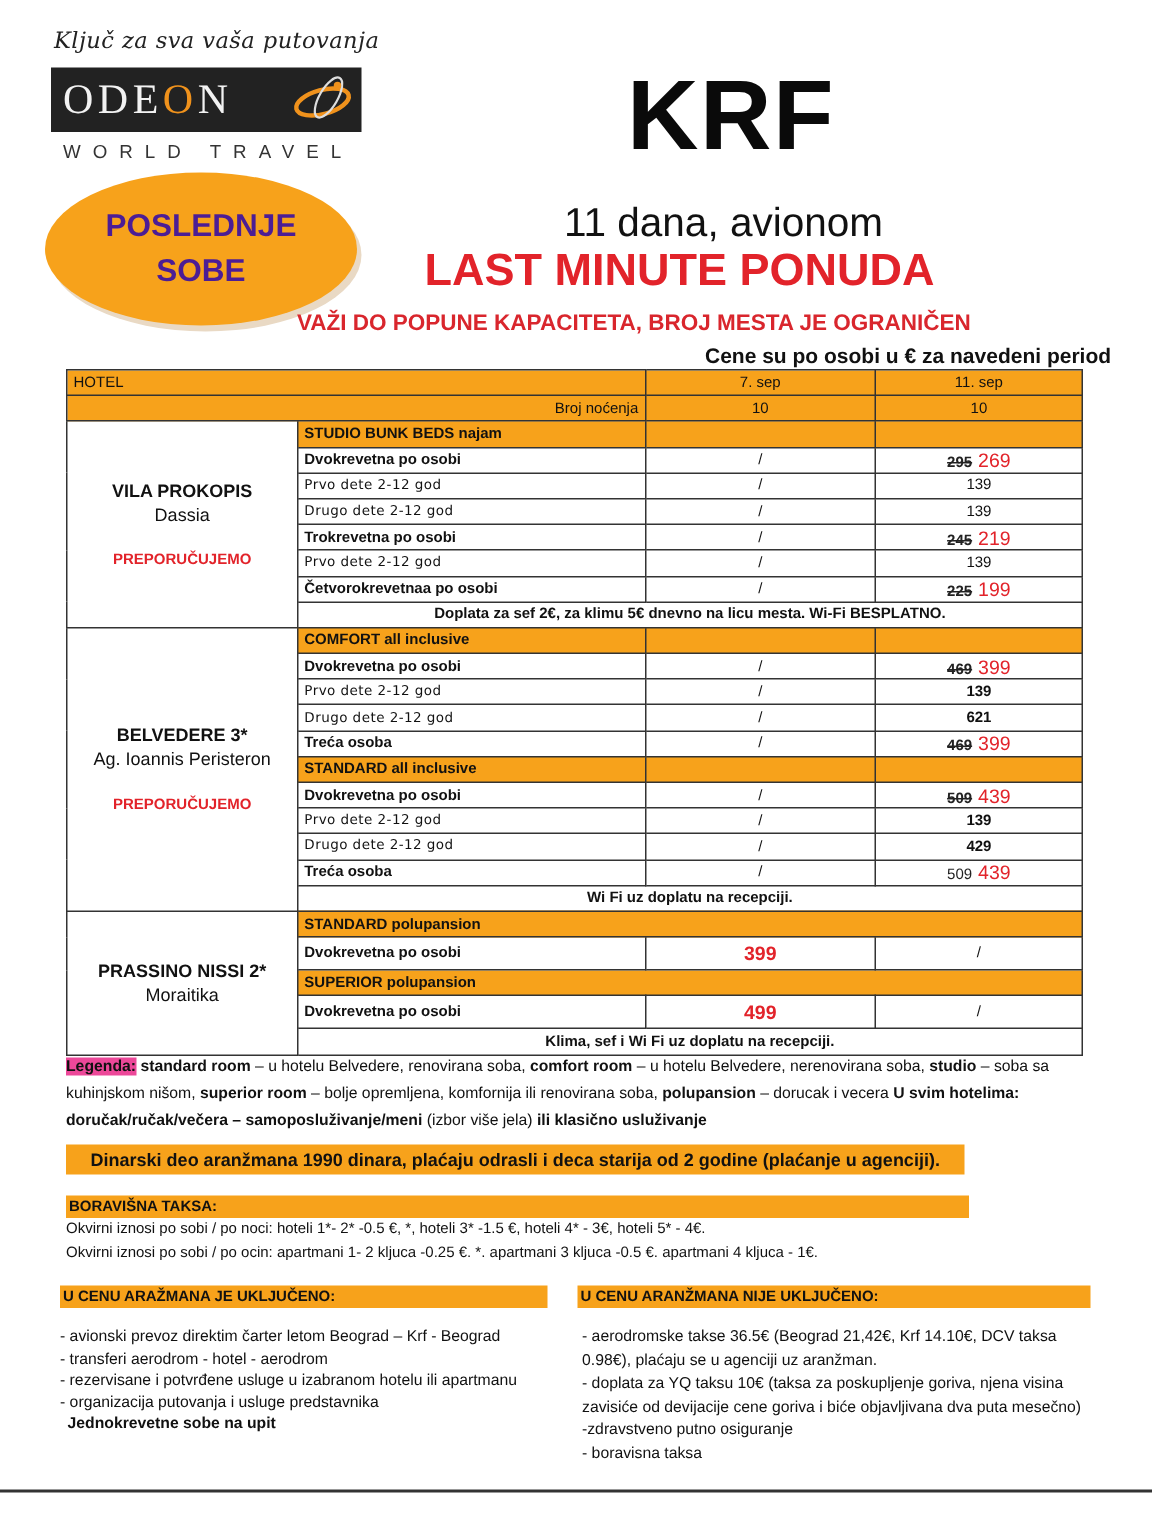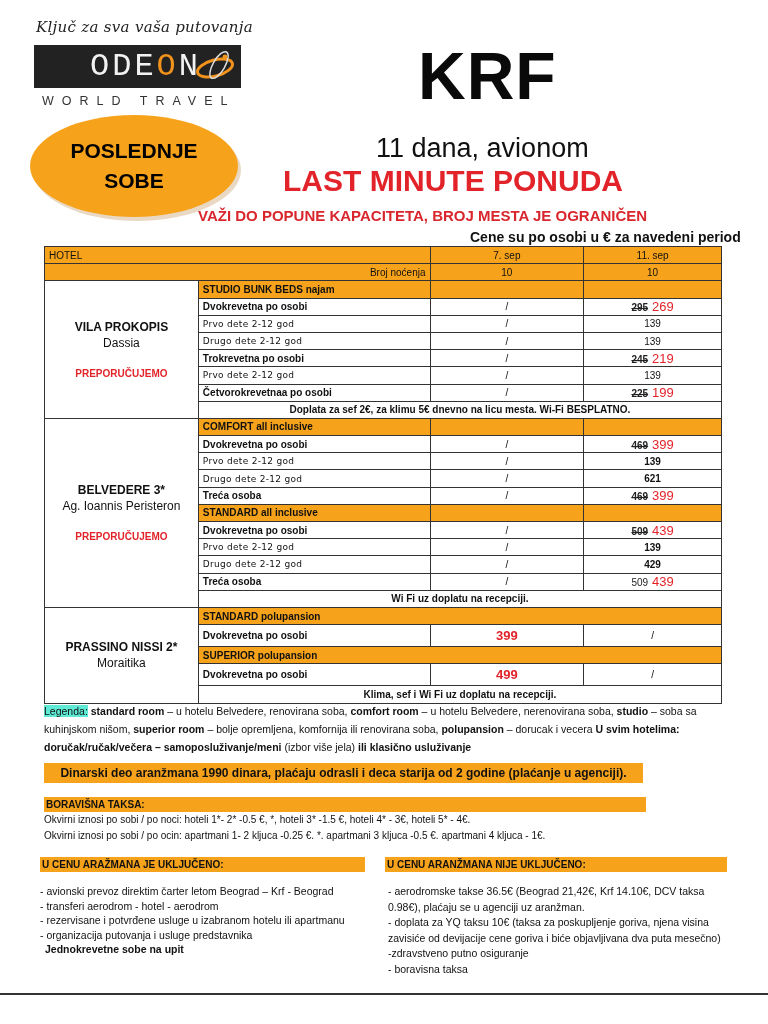--- a/index.html
+++ b/index.html
@@ -1,26 +1,26 @@
 <!DOCTYPE html>
 <html><head>
 <meta charset="utf-8">
 <style>
   * { box-sizing: border-box; margin: 0; padding: 0; }
   body { width: 768px; height: 1024px; background: #fff; font-family: "Liberation Sans", sans-serif; color: #111; position: relative; overflow: hidden; }
   .abs { position: absolute; }
   .tagline { left: 36px; top: 18px; font-family: "DejaVu Serif", serif; font-style: italic; font-size: 15px; color: #222; letter-spacing: 0.3px; }
   .logo-box { left: 34px; top: 45px; width: 207px; height: 43px; background: #222; display: flex; align-items: center; padding-left: 8px; }
-  .logo-text { font-family: Liberation Mono, monospace; font-size: 32px; color: #f2f2f2; letter-spacing: 3px; margin-left: 48px; }
+  .logo-text { font-family: Liberation Serif, serif; font-size: 28px; color: #f2f2f2; letter-spacing: 3px; }
   .logo-text .o2 { color: #f0921c; }
   .logo-orbit { position: absolute; right: 2px; top: 4px; width: 44px; height: 34px; }
   .world-travel { left: 42px; top: 94px; font-size: 12.5px; letter-spacing: 8px; color: #333; }
   .title-krf { left: 418px; top: 38px; font-size: 66px; font-weight: bold; color: #0a0a0a; letter-spacing: 1px; }
   .oval { left: 30px; top: 115px; width: 208px; height: 102px; border-radius: 50%; background: #f7a21b; box-shadow: 3px 4px 0 #e9d9c4; display: flex; flex-direction: column; align-items: center; justify-content: center; }
-  .oval span { font-weight: bold; font-size: 21px; line-height: 30px; color: #000000; }
+  .oval span { font-weight: bold; font-size: 21px; line-height: 30px; color: #4c1d95; }
   .subtitle { left: 376px; top: 133px; font-size: 27px; color: #111; }
   .lastminute { left: 283px; top: 164px; font-size: 30px; font-weight: bold; color: #e2232a; }
   .vazi { left: 198px; top: 207px; font-size: 15px; font-weight: bold; color: #d9262d; }
   .cene { left: 470px; top: 229px; font-size: 14px; font-weight: bold; color: #111; }
 
   table.main { position: absolute; left: 44px; top: 246px; width: 678px; border-collapse: collapse; font-size: 10px; }
   table.main td { border: 1px solid #333; height: 17.2px; padding: 0 4px; vertical-align: middle; }
   .or { background: #f7a21b; }
   .hdr { font-weight: normal; font-size: 10px; }
   .center { text-align: center; }
@@ -32,21 +32,21 @@
   .room { font-weight: bold; }
   .child { font-family: "DejaVu Sans", sans-serif; font-size: 9px; letter-spacing: 0.3px; }
   .old { text-decoration: line-through; font-weight: bold; font-size: 10px; color: #222; }
   .new { color: #e2232a; font-size: 13px; margin-left: 4px; }
   .bold { font-weight: bold; }
   .note { text-align: center; font-weight: bold; }
   .red-big { color: #e2232a; font-weight: bold; font-size: 13px; }
   .pkg { font-weight: bold; }
 
   .legend { left: 44px; top: 702px; width: 680px; font-size: 10.5px; line-height: 18px; font-family: "Liberation Sans", sans-serif; }
-  .legend .lbl { background: #5eead4; font-weight: normal; }
+  .legend .lbl { background: #ec4899; font-weight: bold; }
   .dinar { left: 44px; top: 763px; width: 599px; height: 20px; background: #f7a21b; text-align: center; font-size: 12px; font-weight: bold; line-height: 20px; }
   .bar { background: #f7a21b; font-size: 10px; font-weight: bold; height: 15px; line-height: 15px; padding-left: 2px; }
   .bor-bar { left: 44px; top: 797px; width: 602px; }
   .bor-text { left: 44px; top: 812px; width: 680px; font-size: 10px; line-height: 16px; }
   .inc-bar { left: 40px; top: 857px; width: 325px; }
   .exc-bar { left: 385px; top: 857px; width: 342px; }
   .inc-list { left: 40px; top: 884px; width: 330px; font-size: 10.5px; line-height: 14.5px; }
   .exc-list { left: 388px; top: 884px; width: 345px; font-size: 10.5px; line-height: 15.5px; }
   .hr { left: 0; top: 993px; width: 768px; height: 1.5px; background: #333; }
 </style>

